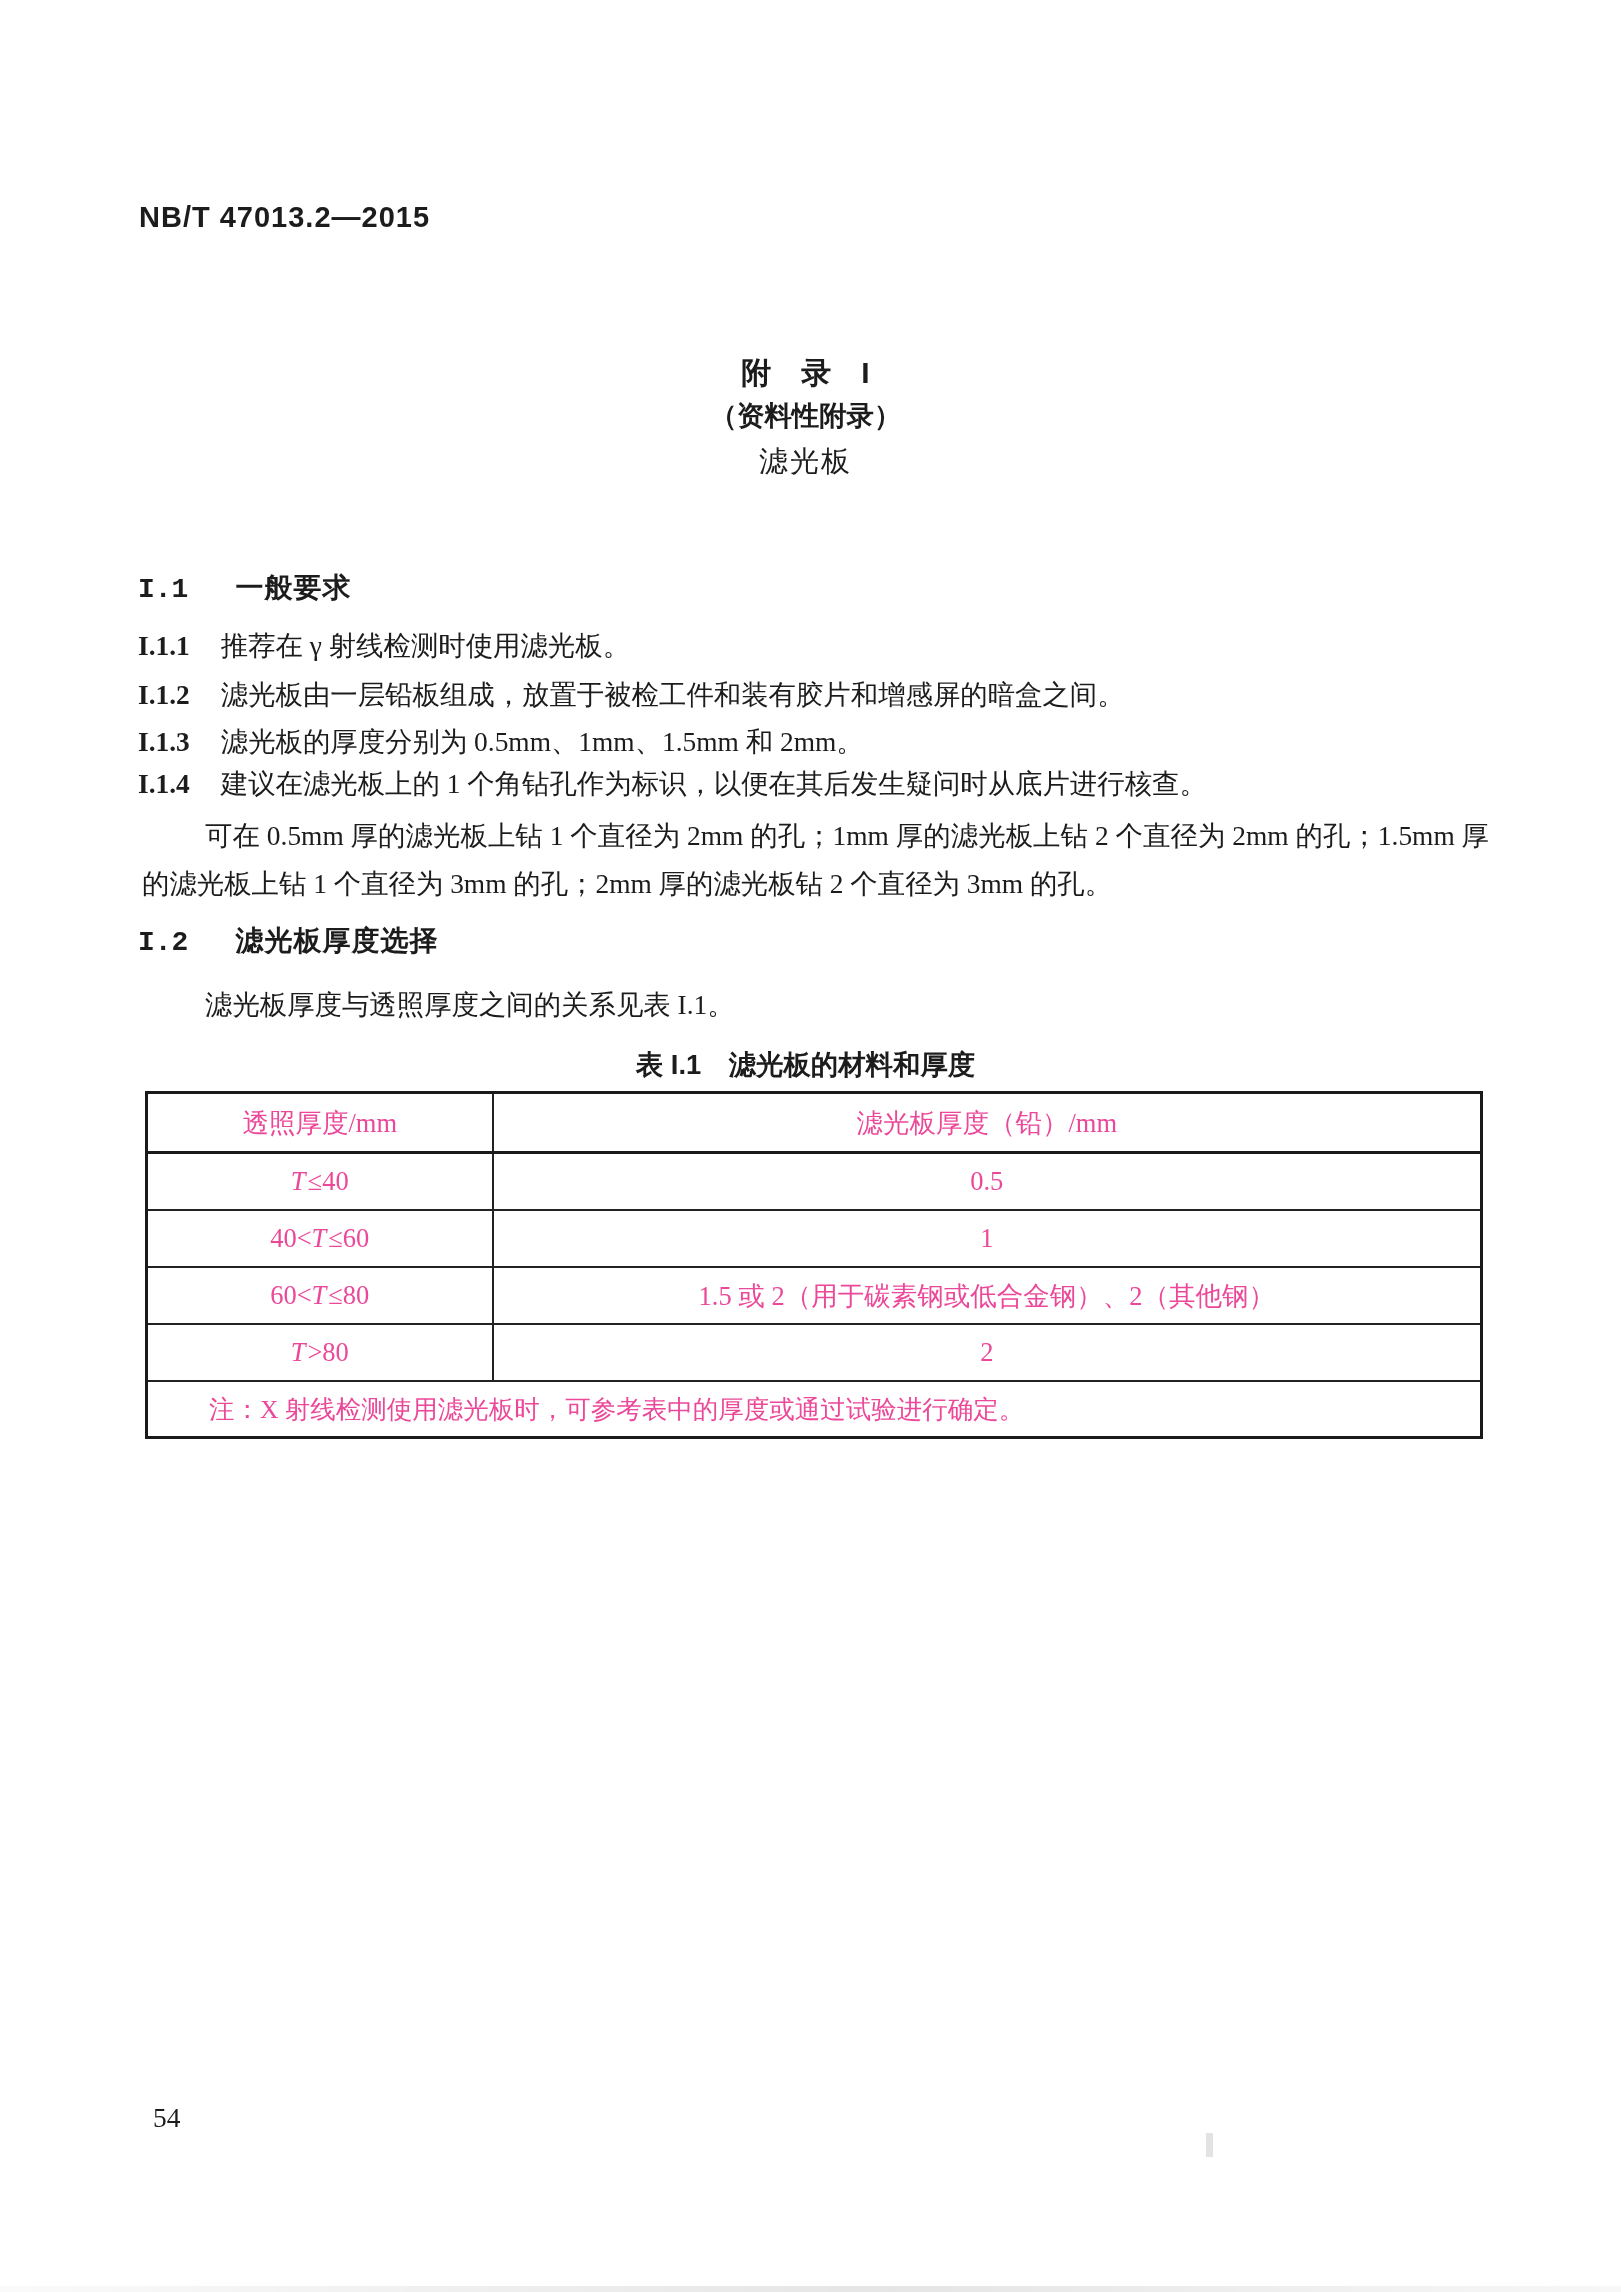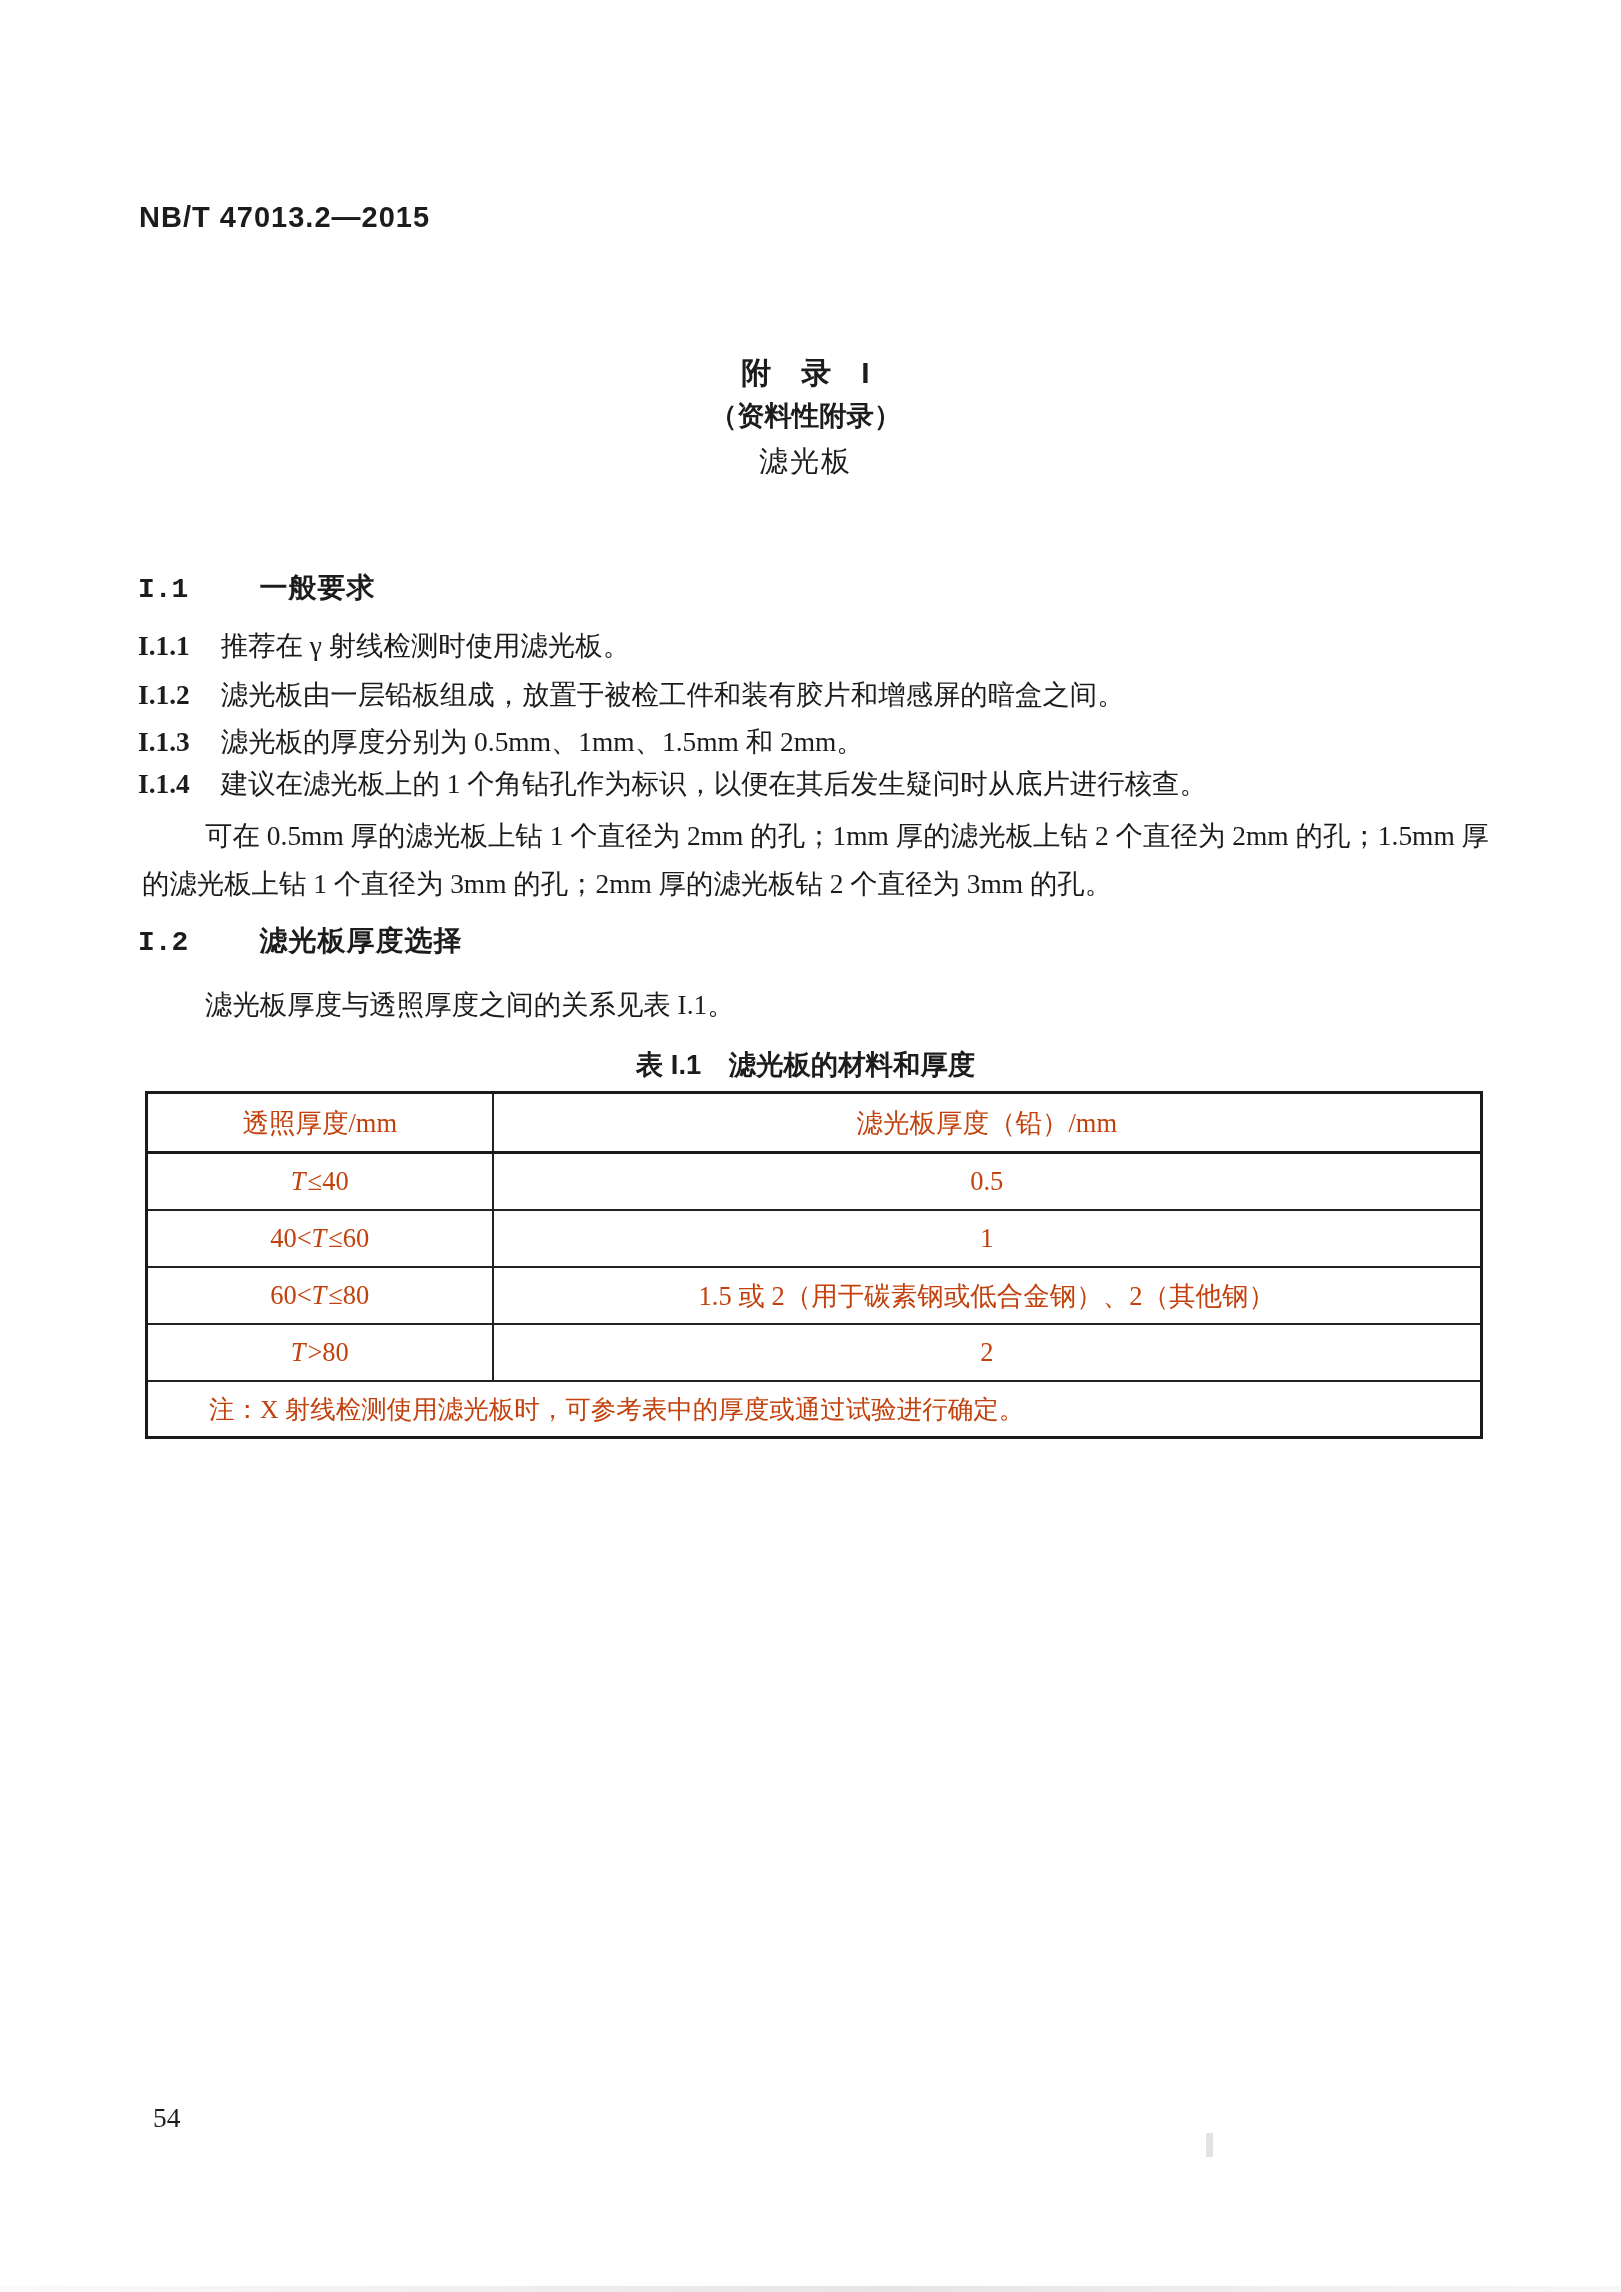--- a/index.html
+++ b/index.html
@@ -36,21 +36,20 @@
   }
   
   .sec{position:absolute;left:138px;font-size:28px;white-space:nowrap;}
   .sec .sec-label{
     font-weight:700;font-family:Liberation Mono, monospace;
     margin-right:47px;
   }
   .sec .sec-title{
     font-weight:700;font-family:Liberation Mono, monospace;
     letter-spacing:1px;
-    margin-left:24px;
   }
   .sec-1{top:569px;}
   .sec-2{top:922px;}
   
   .clause{position:absolute;left:138px;font-size:27.4px;white-space:nowrap;}
   .clause .cl-label{
     font-weight:700;display:inline-block;margin-right:31px;
     font-family:"Liberation Serif","DejaVu Serif",serif;
   }
   .clause-1{top:628px;}
@@ -64,21 +63,21 @@
   
   .tbl-caption{
     position:absolute;left:0;width:1611px;top:1047px;text-align:center;
     font-family:"Liberation Sans","DejaVu Sans",sans-serif;
     font-weight:700;font-size:27.4px;
   }
   table.spec-table{
     position:absolute;left:145px;top:1091px;width:1338px;
     border-collapse:collapse;table-layout:fixed;
     border:3.9px solid #1a1a1a;
-    font-size:26.5px;color:#c2410c;
+    font-size:26.5px;color:#ec4899;
   }
   .spec-table th,.spec-table td{
     border:2px solid #222;
     text-align:center;vertical-align:middle;
     font-weight:400;padding:0;
   }
   .spec-table thead th{height:57px;border-bottom:3.9px solid #1a1a1a;}
   .spec-table tbody td{height:55px;}
   .spec-table col.c1{width:346px;}
   .spec-table .tvar{font-style:italic;font-family:"Liberation Serif","DejaVu Serif",serif;padding-right:2px;}

